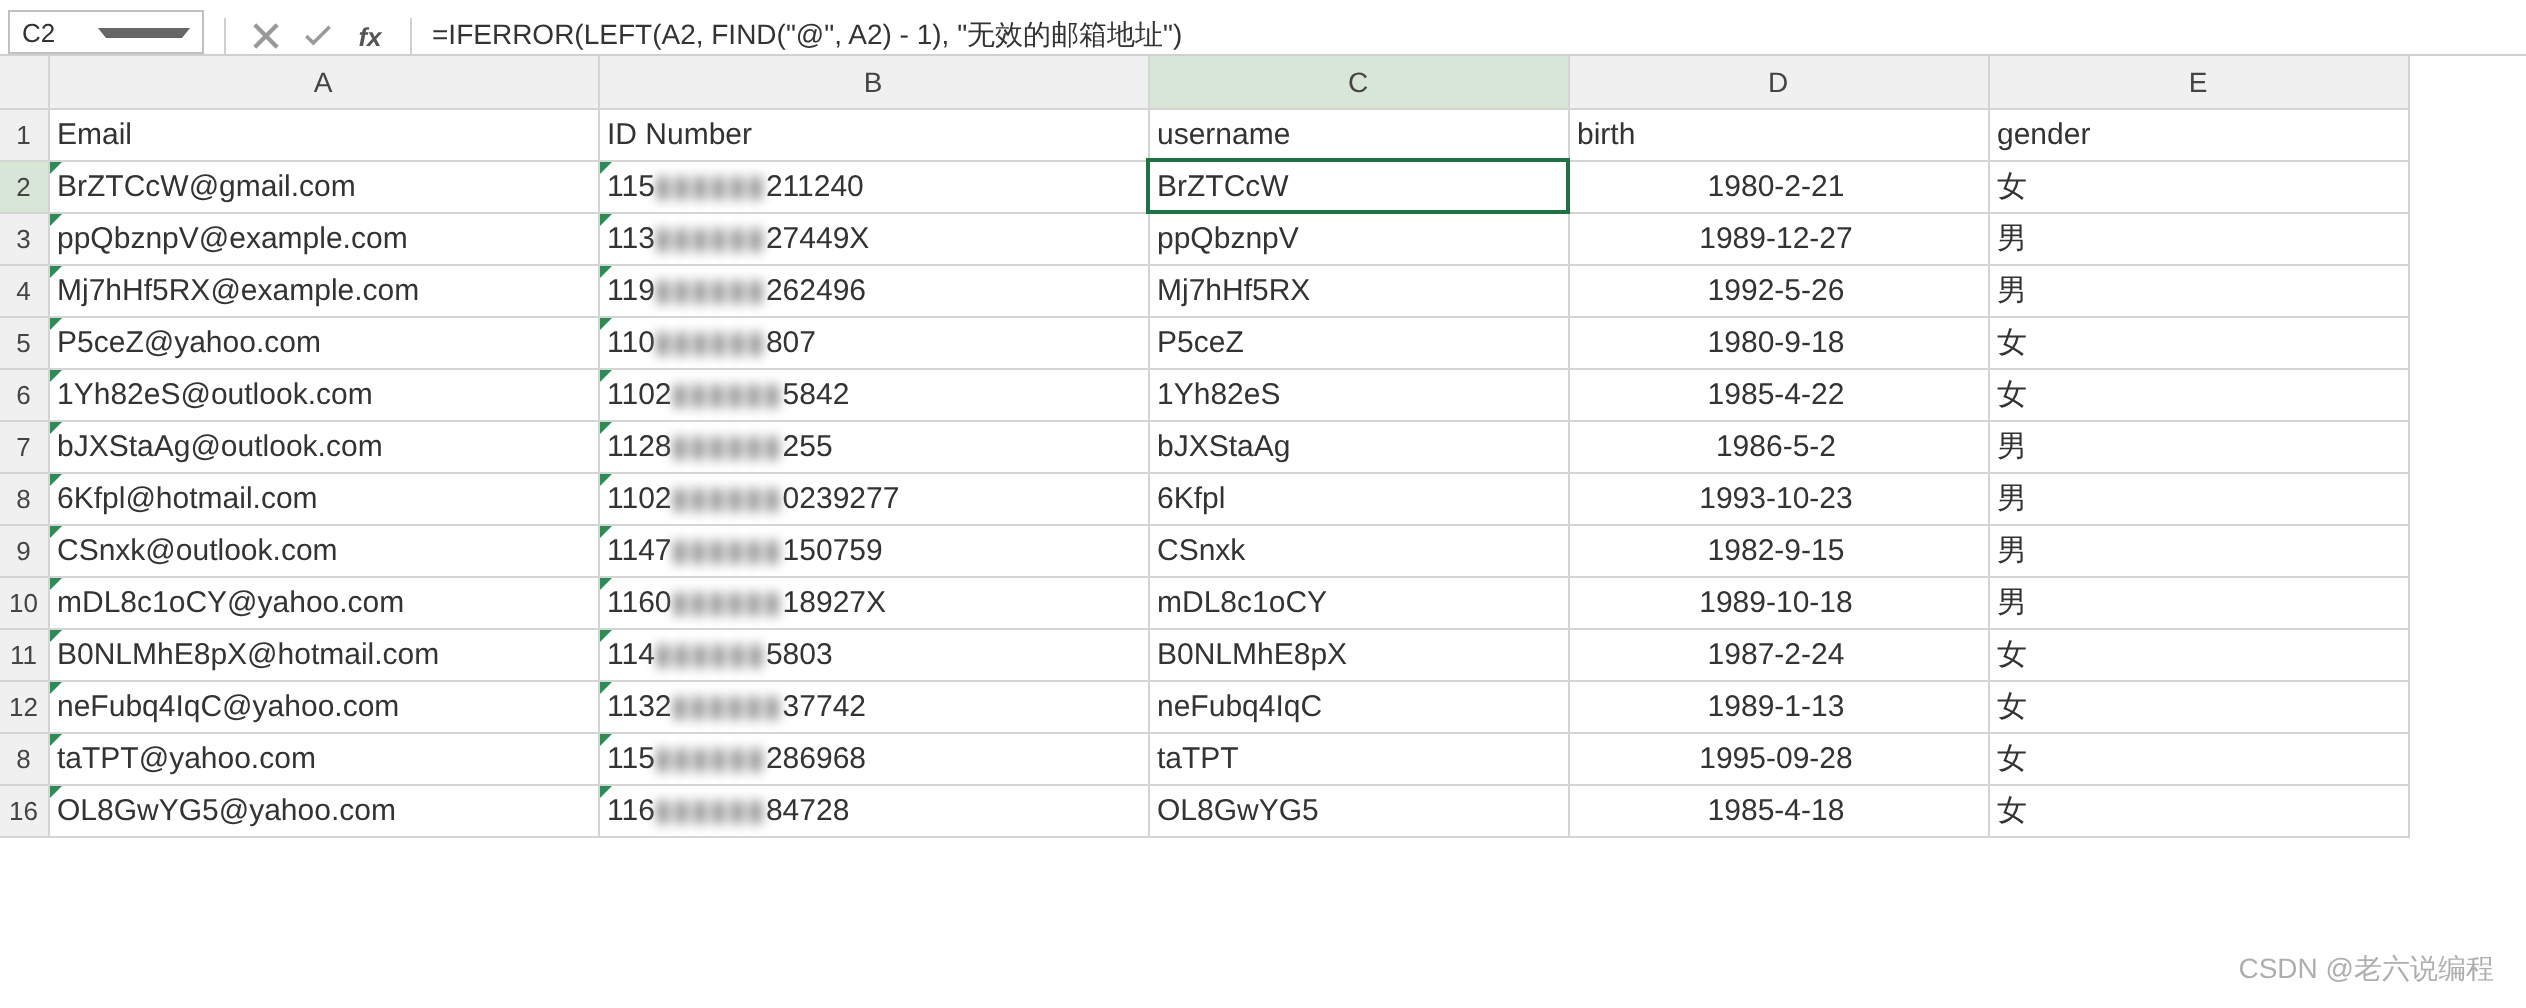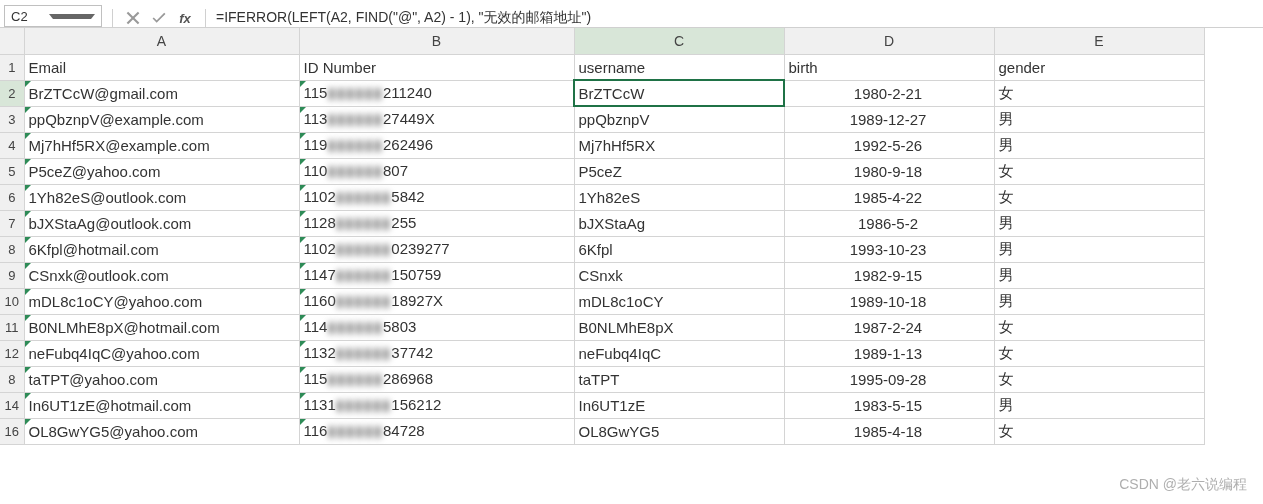--- a/index.html
+++ b/index.html
@@ -165,28 +165,20 @@
         </tr>
         <tr>
           <th class="row-head">8</th>
           <td class="cell"><span class="tri"></span>taTPT@yahoo.com</td>
           <td class="cell"><span class="tri"></span>115<span class="pix">▮▮▮▮▮▮</span>286968</td>
           <td class="cell">taTPT</td>
           <td class="cell num">1995-09-28</td>
           <td class="cell">女</td>
         </tr>
         <tr>
-          <th class="row-head">14</th>
-          <td class="cell"><span class="tri"></span>In6UT1zE@hotmail.com</td>
-          <td class="cell"><span class="tri"></span>1131<span class="pix">▮▮▮▮▮▮</span>156212</td>
-          <td class="cell">In6UT1zE</td>
-          <td class="cell num">1983-5-15</td>
-          <td class="cell">男</td>
-        </tr>
-        <tr>
           <th class="row-head">16</th>
           <td class="cell"><span class="tri"></span>OL8GwYG5@yahoo.com</td>
           <td class="cell"><span class="tri"></span>116<span class="pix">▮▮▮▮▮▮</span>84728</td>
           <td class="cell">OL8GwYG5</td>
           <td class="cell num">1985-4-18</td>
           <td class="cell">女</td>
         </tr>
       </tbody>
     </table>
 </div>

